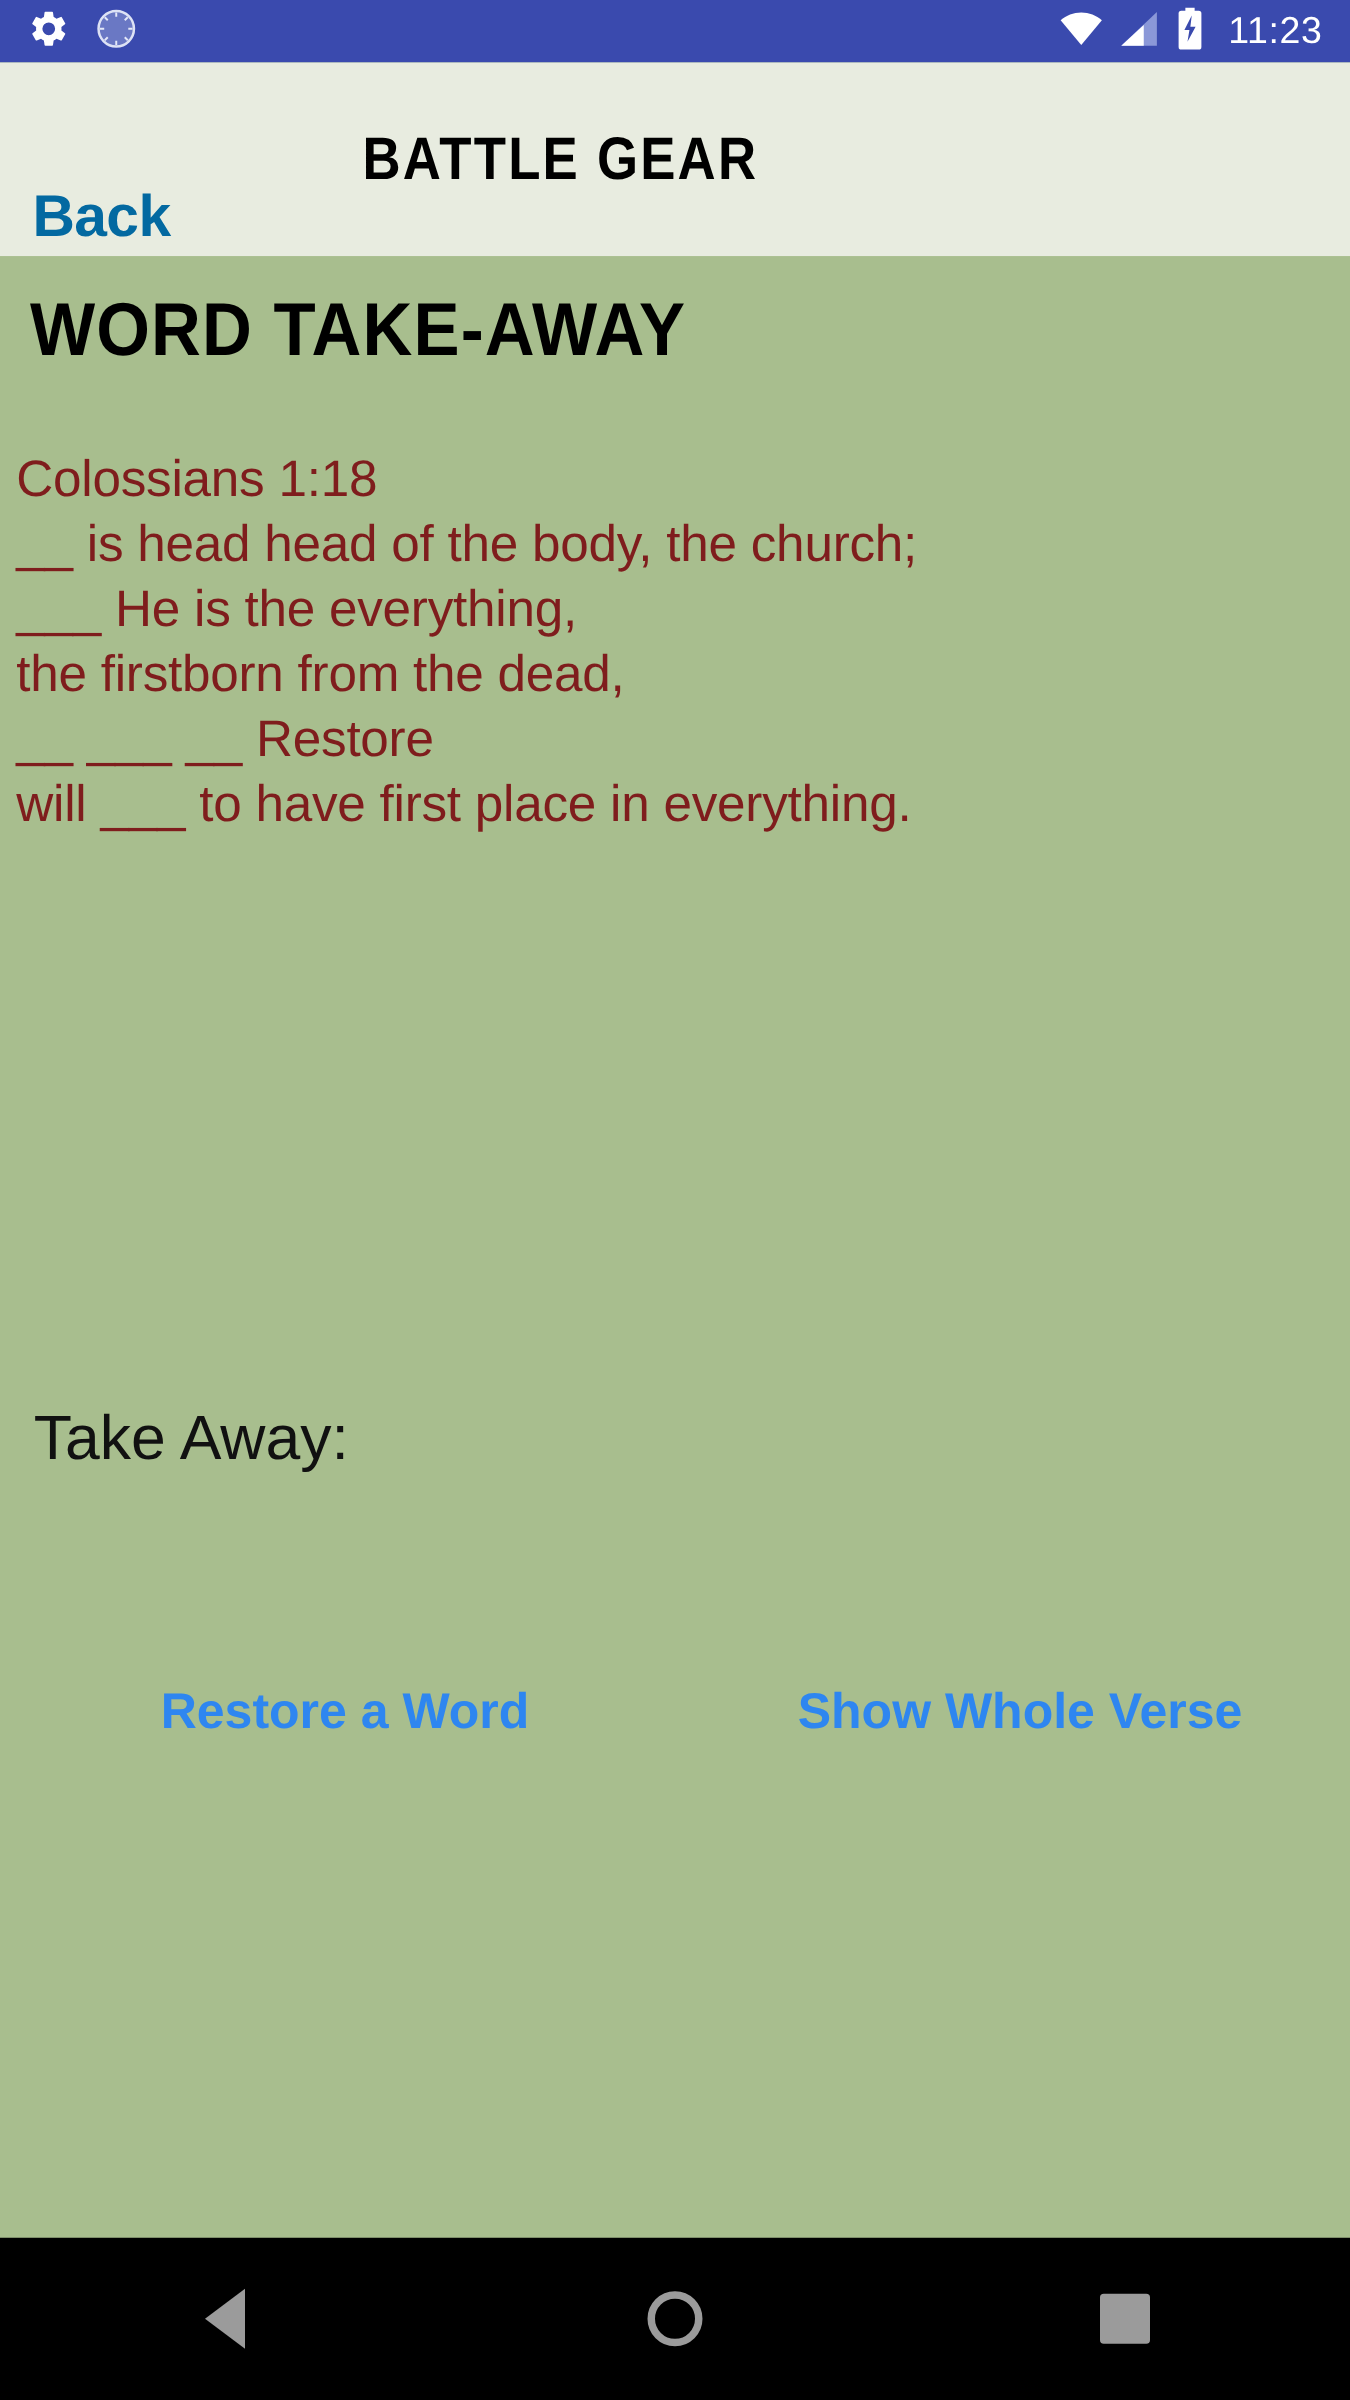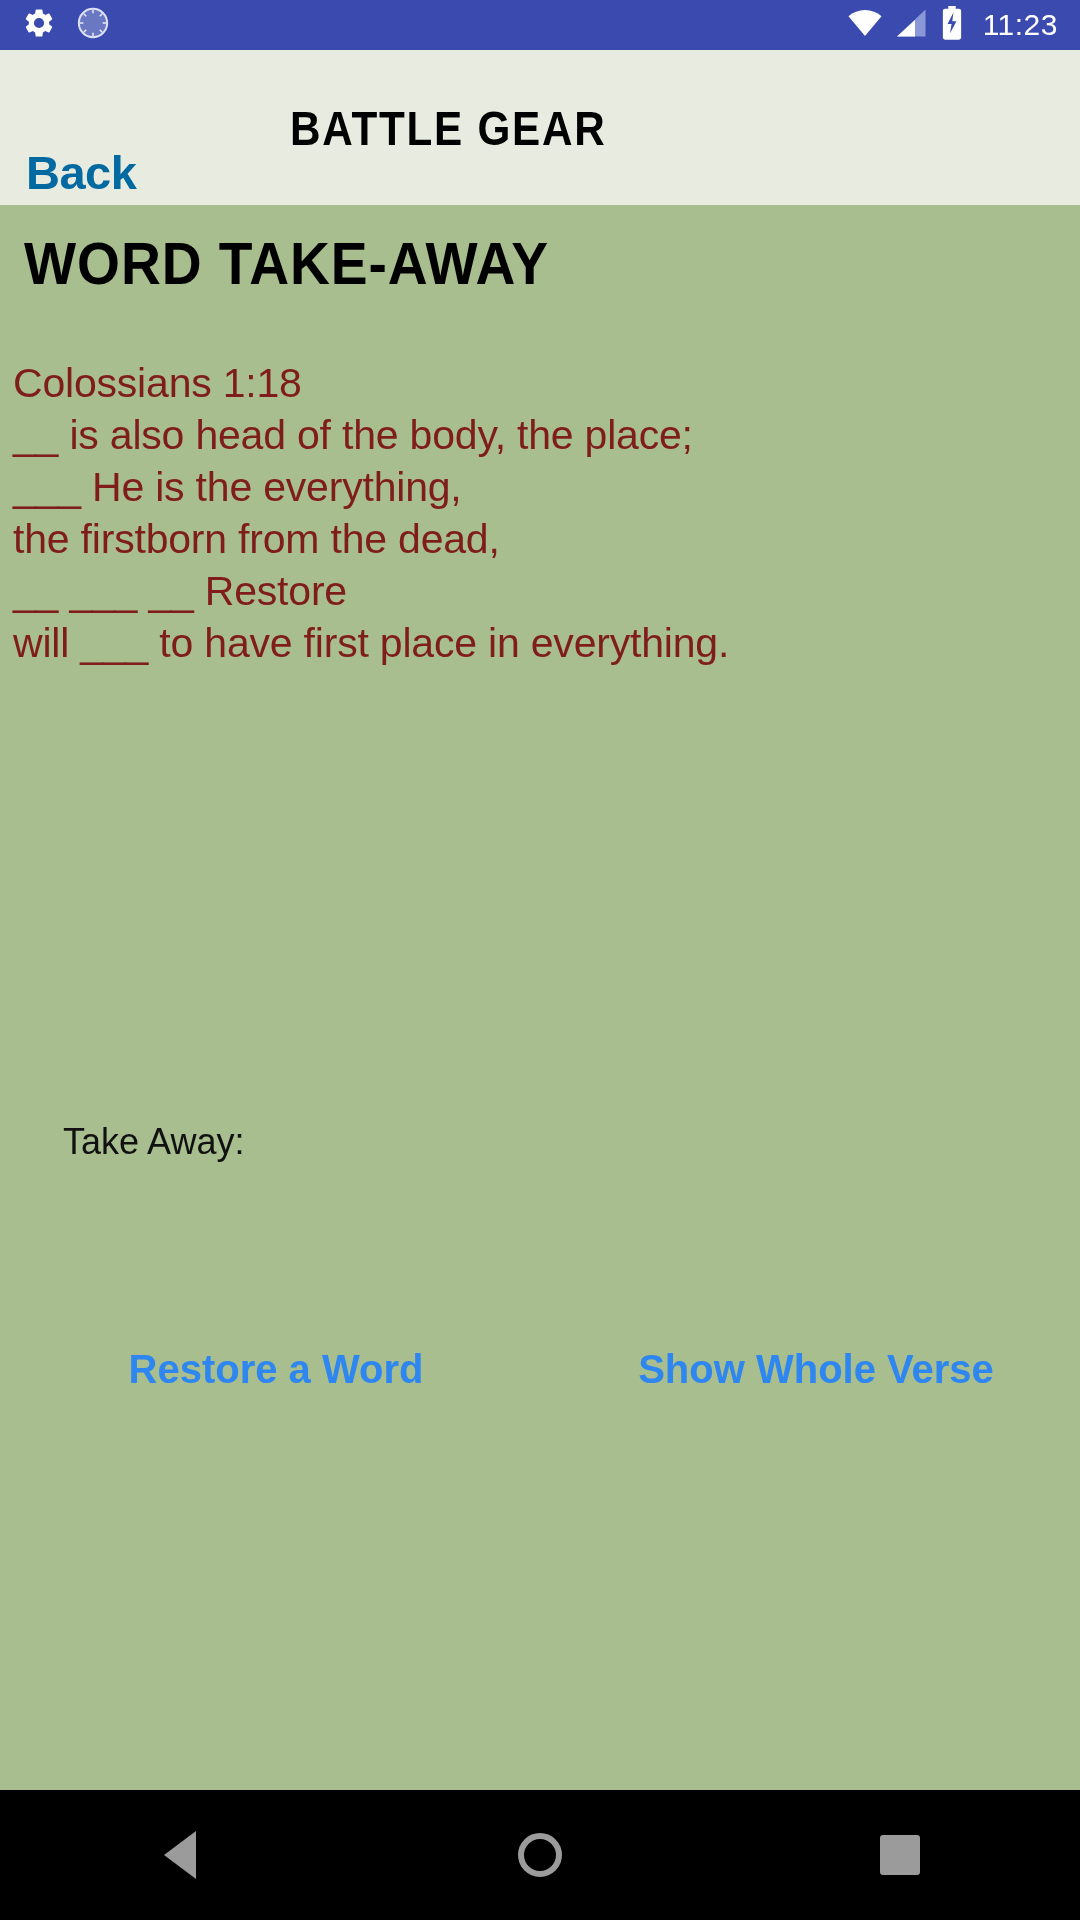--- a/index.html
+++ b/index.html
@@ -123,24 +123,23 @@
     font-weight: 400;
     letter-spacing: -0.2px;
     font-family: "Liberation Sans", sans-serif;
   }
 
   
   .takeaway-label {
     position: absolute;
     left: 27px;
     top: 916px;
-    font-size: 36px;
+    font-size: 50px;
     color: #111;
     font-family: "Liberation Sans", sans-serif;
-    margin-left: 36px;
   }
   .word-row {
     position: absolute;
     left: 0;
     right: 0;
     top: 985px;
     display: flex;
   }
   .word-cell {
     flex: 1 1 0;
@@ -258,21 +257,21 @@
     <div class="back-btn">Back</div>
     <div class="appbar-title">BATTLE GEAR</div>
   </div>
 
   <div class="content">
 
     <div class="page-heading">WORD TAKE-AWAY</div>
 
     <div class="verse-block">
       <div class="verse-line">Colossians 1:18</div>
-      <div class="verse-line">__ is also head of the body, the place;</div>
+      <div class="verse-line">__ is head head of the body, the church;</div>
       <div class="verse-line">___ He is the everything,</div>
       <div class="verse-line">the firstborn from the dead,</div>
       <div class="verse-line">__ ___ __ Restore</div>
       <div class="verse-line">will ___ to have first place in everything.</div>
     </div>
 
     <div class="takeaway-label">Take Away:</div>
 
 
     <div class="action-row">

